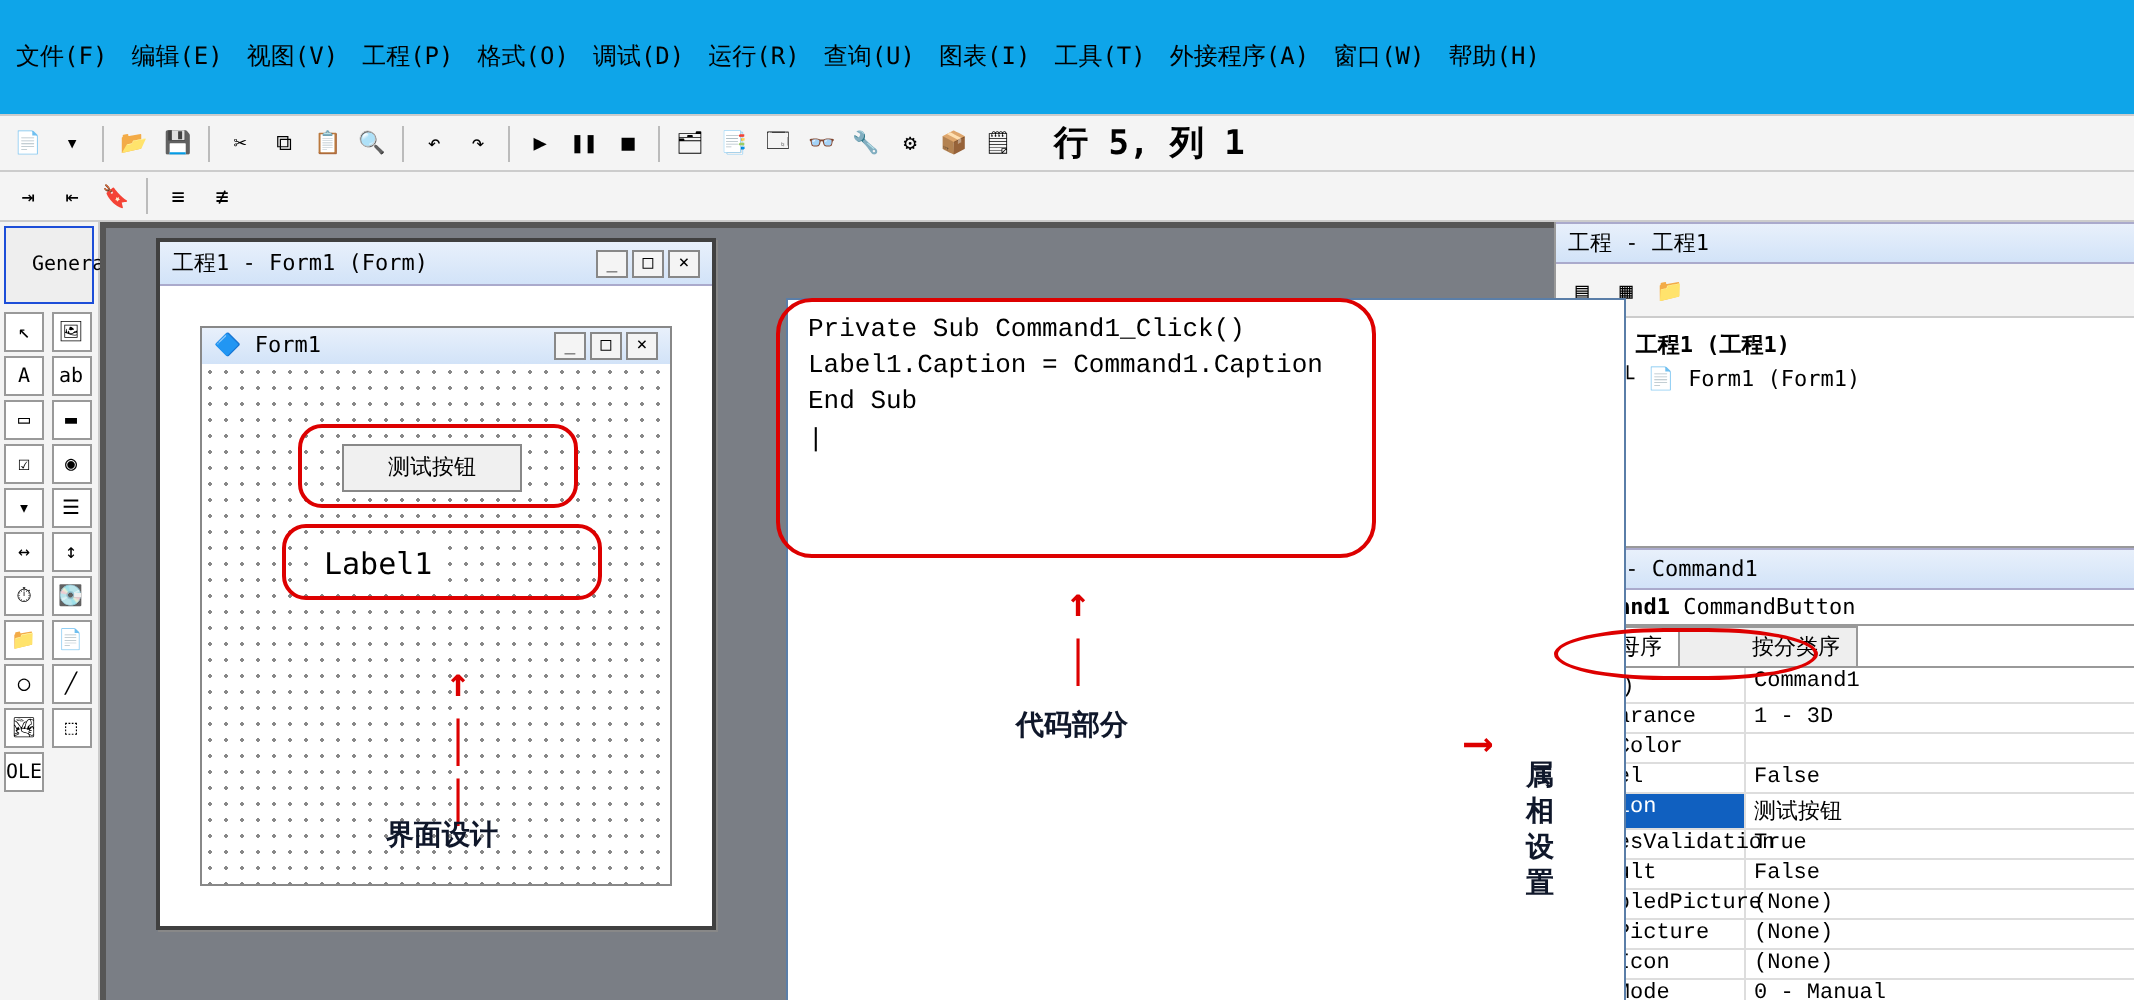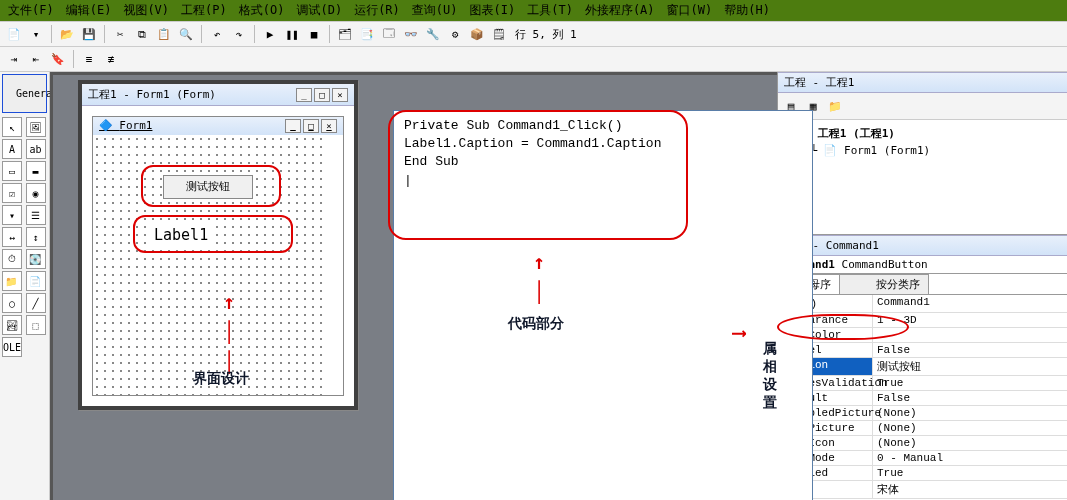--- a/index.html
+++ b/index.html
@@ -1,33 +1,33 @@
 <!DOCTYPE html>
 <html><head>
 <meta charset="utf-8">
 <style>
 * { box-sizing: border-box; margin: 0; padding: 0; }
 body { font-family: "SimSun", "宋体", monospace; font-size: 12px; background: #fff; width: 1067px; height: 500px; overflow: hidden; position: relative; }
-.menubar { display: flex; gap: 4px; padding: 0 4px; background: #4d7c0f; border-bottom: 1px solid #ccc; }
+.menubar { display: flex; gap: 4px; padding: 18px 4px; background: #0ea5e9; border-bottom: 1px solid #ccc; }
 .menubar span { padding: 2px 4px; cursor: default; }
 .toolbar { display: flex; align-items: center; gap: 2px; padding: 2px 4px; background: #f4f4f4; border-bottom: 1px solid #ccc; }
 .tbtn { width: 20px; height: 20px; display: flex; align-items: center; justify-content: center; border: 1px solid transparent; font-size: 11px; }
 .sep { width: 1px; height: 18px; background: #bbb; margin: 0 3px; }
-.status-txt { margin-left: 4px; font-size: 11px; }
+.status-txt { margin-left: 16px; font-size: 17px; font-weight: bold; }
 .main-area { display: flex; height: calc(100% - 68px); }
 .left-toolbox { width: 50px; background: #f4f4f4; border-right: 1px solid #ccc; padding: 2px; }
 .tab-general { border: 1px solid #1d4ed8; background: #eee; font-size: 10px; text-align: center; padding: 13px; margin-bottom: 4px; }
 .tool-grid { display: grid; grid-template-columns: 1fr 1fr; gap: 2px; }
 .tool-icon { width: 20px; height: 20px; border: 1px solid #999; display: flex; align-items: center; justify-content: center; font-size: 10px; background: #fff; }
 .mdi-area { flex: 1; background: #7a7e85; position: relative; border-left: 3px inset #aaa; border-top: 3px inset #aaa; }
-.mdi-window { position: absolute; background: #fff; border: 4px solid #404040; box-shadow: 1px 1px 0 #888; }
+.mdi-window { position: absolute; background: #fff; border: 2px solid #404040; box-shadow: 1px 1px 0 #888; }
 .mdi-titlebar { background: linear-gradient(#e8f0fb, #d2e3f8); padding: 3px 6px; display: flex; justify-content: space-between; align-items: center; font-size: 11px; border-bottom: 1px solid #aac; }
 .win-controls { display: flex; gap: 2px; }
 .wc { width: 16px; height: 14px; border: 1px solid #888; display: flex; align-items: center; justify-content: center; font-size: 9px; background: #f4f4f4; }
-.form-designer { background: #fff; padding: 10px; text-decoration: underline; }
+.form-designer { background: #fff; padding: 20px; }
 .inner-form { border: 1px solid #888; background: #fff; }
 .inner-titlebar { background: linear-gradient(#e8f0fb, #d2e3f8); padding: 2px 6px; display: flex; justify-content: space-between; font-size: 11px; }
 .dot-bg { background-image: radial-gradient(#888 1px, transparent 1px); background-size: 8px 8px; width: 230px; height: 260px; position: relative; }
 .vb-button { position: absolute; left: 70px; top: 40px; width: 90px; height: 24px; border: 1px solid #888; background: #f0f0f0; text-align: center; line-height: 22px; font-size: 11px; }
 .vb-label { position: absolute; left: 58px; top: 90px; font-size: 15px; background: #fff; padding: 1px 3px; }
 .callout { position: absolute; border: 2px solid #d00; border-radius: 12px; pointer-events: none; }
 .callout-text { position: absolute; color: #0f172a; font-size: 14px; font-weight: bold; }
 .code-window { position: absolute; left: 340px; top: 35px; width: 420px; height: 410px; background: #fff; border: 1px solid #5a7ea8; }
 .code-combos { display: flex; gap: 6px; padding: 4px; }
 .code-combos select, .code-combos .combo { flex: 1; border: 1.5px solid #333; font-family: monospace; font-size: 11px; padding: 1px 4px; height: 18px; background: #fff; }

